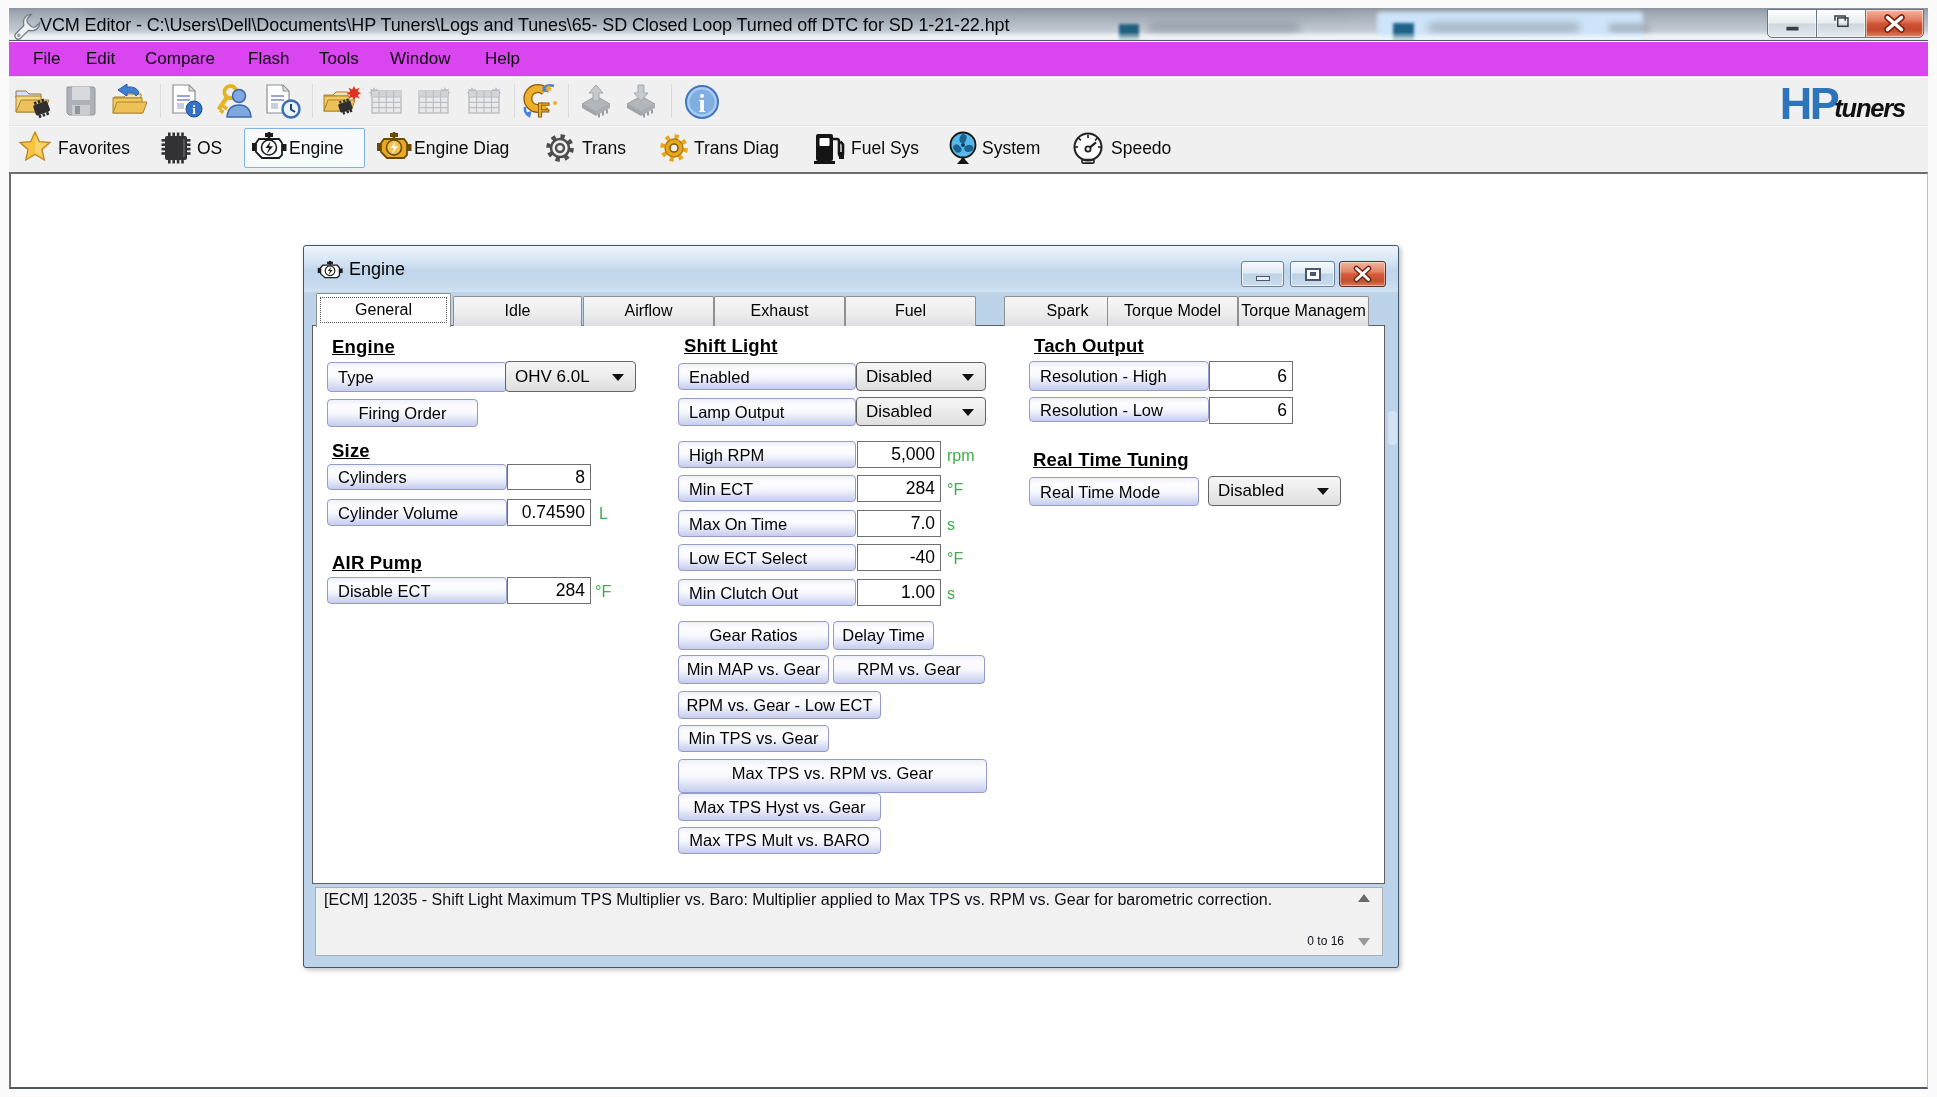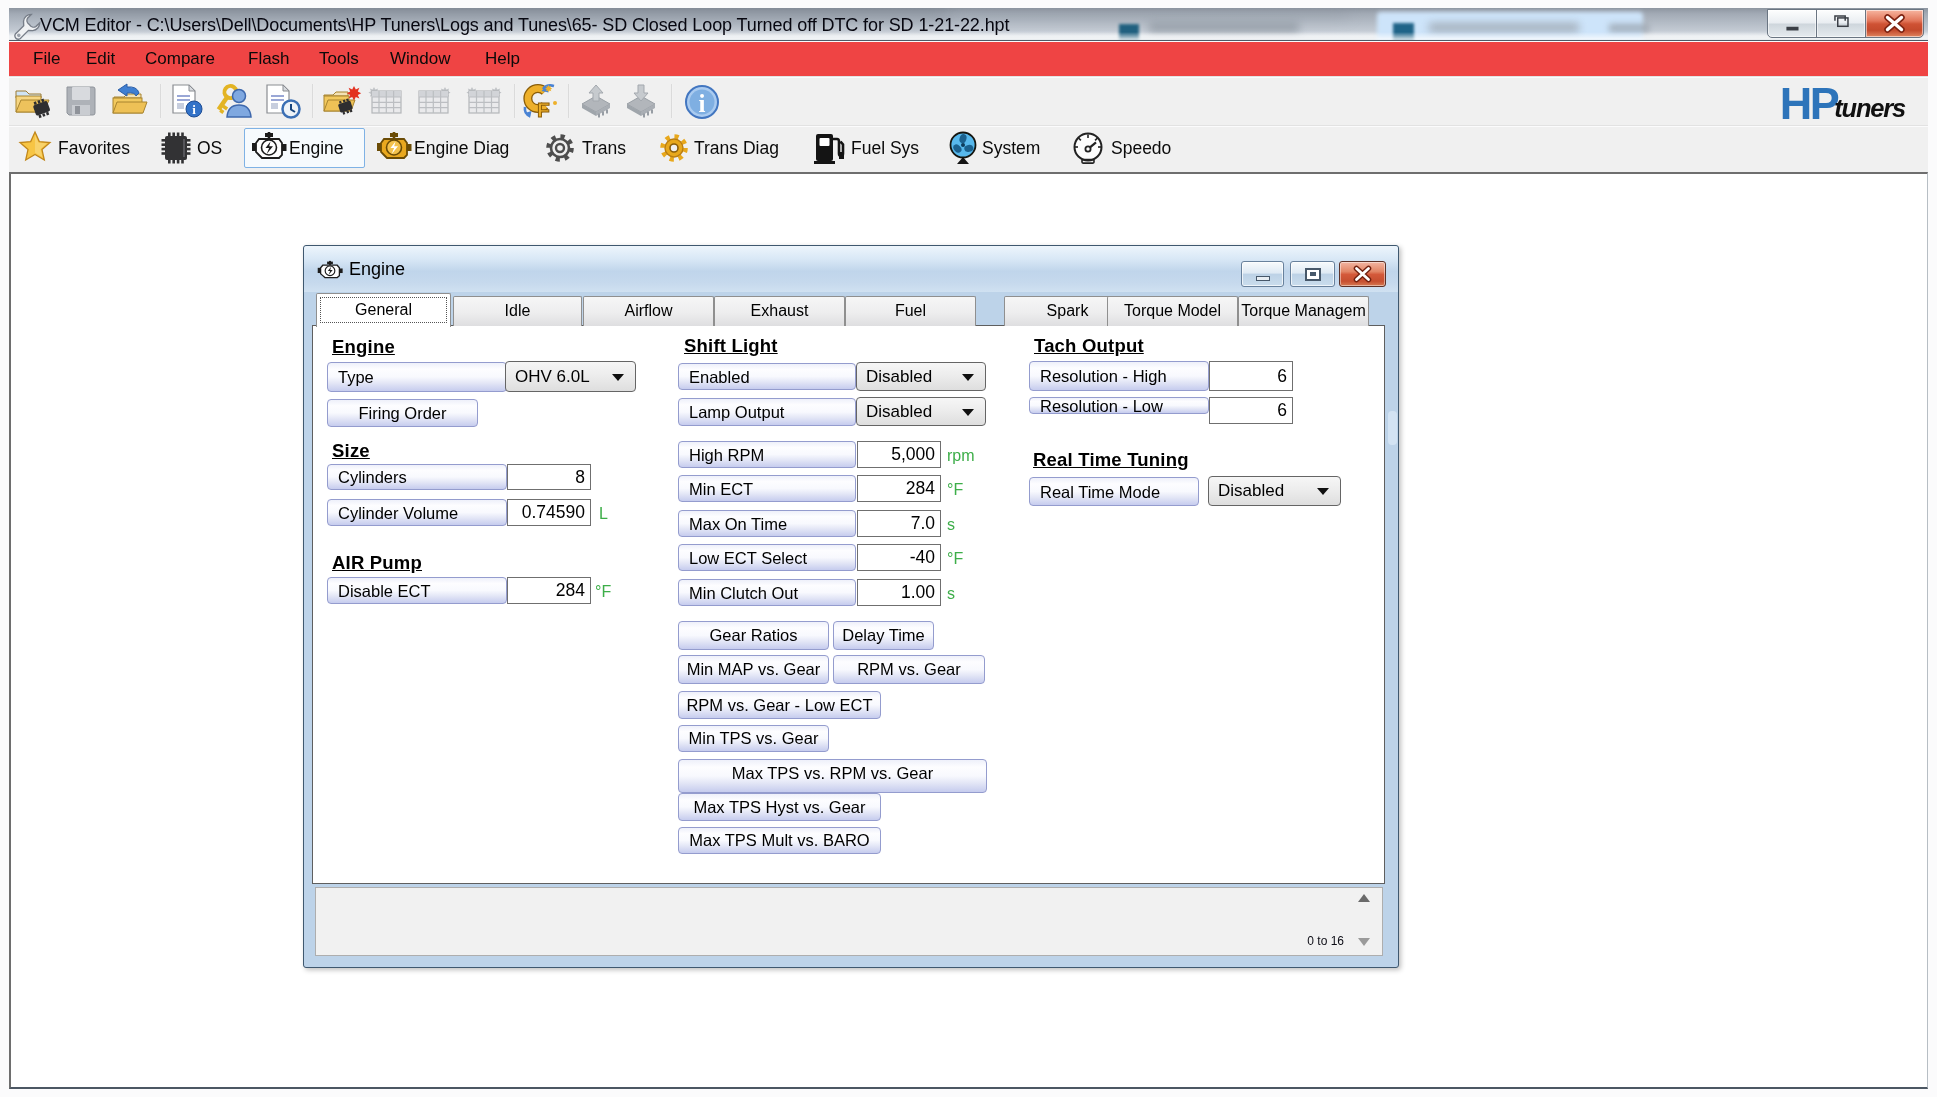--- a/index.html
+++ b/index.html
@@ -1,17 +1,17 @@
 <!DOCTYPE html>
 <html><head><meta charset="utf-8"><style>
 *{margin:0;padding:0;box-sizing:border-box}
 html,body{width:1937px;height:1097px;background:#fbfbfc;overflow:hidden;font-family:"Liberation Sans",sans-serif}
 .a{position:absolute}
 #titlebar{position:absolute;left:9px;top:8px;width:1919px;height:33px;background:linear-gradient(180deg,#8d95a0 0%,#a2aab5 18%,#b3bbc5 45%,#c3cad3 70%,#e2e7ec 88%,#c9d2da 100%);border-bottom:1px solid #4f5a66;overflow:hidden}
-#menubar{position:absolute;left:9px;top:42px;width:1919px;height:35px;background:#ef4444;border-bottom:1px solid #e3e3e3}
+#menubar{position:absolute;left:9px;top:42px;width:1919px;height:35px;background:#d946ef;border-bottom:1px solid #e3e3e3}
 #toolbar1{position:absolute;left:9px;top:78px;width:1919px;height:48px;background:#f0f0f0;border-bottom:1px solid #e2e2e2}
 #toolbar2{position:absolute;left:9px;top:127px;width:1919px;height:45px;background:#f0f0f0}
 #client{position:absolute;left:9px;top:172px;width:1919px;height:917px;background:#fff;border-top:2px solid #6e6e6e;border-left:2px solid #6e6e6e;border-right:1px solid #b7bec4;border-bottom:2px solid #4c5763}
 .mi{position:absolute;top:7px;font-size:17px;color:#0a0a0a;line-height:20px}
 .sep1{position:absolute;top:6px;width:2px;height:34px;background:linear-gradient(90deg,#cfcfcf,#fdfdfd)}
 .ti{position:absolute;top:5px}
 .t2i{position:absolute;top:3px}
 .t2t{position:absolute;top:11px;font-size:17.5px;color:#0a0a0a}
 .cap{position:absolute;top:9px;height:29px;border:1px solid #6a7582;box-shadow:inset 0 0 0 1px rgba(255,255,255,.55)}
 .glyphwrap{position:absolute;left:0;top:0;width:100%;height:100%}
@@ -416,30 +416,31 @@
 <div class="btn" style="left:374px;top:445px;width:203px;height:28px;line-height:26px">RPM vs. Gear - Low ECT</div>
 <div class="btn" style="left:374px;top:479px;width:151px;height:27px;line-height:25px">Min TPS vs. Gear</div>
 <div class="btn" style="left:374px;top:513px;width:309px;height:34px;line-height:26px">Max TPS vs. RPM vs. Gear</div>
 <div class="btn" style="left:374px;top:547px;width:203px;height:28px;line-height:26px">Max TPS Hyst vs. Gear</div>
 <div class="btn" style="left:374px;top:581px;width:203px;height:27px;line-height:25px">Max TPS Mult vs. BARO</div>
 <div class="hdr" style="left:730px;top:89px">Tach Output</div>
 <div class="lbl" style="left:725px;top:115px;width:180px;height:30px">
         <i>Resolution - High</i>
       </div>
 <div class="val" style="left:905px;top:115px;width:84px;height:30px;line-height:28px">6</div>
-<div class="lbl" style="left:725px;top:151px;width:180px;height:17px">
+<div class="lbl" style="left:725px;top:151px;width:180px;height:25px">
         <i>Resolution - Low</i>
       </div>
 <div class="val" style="left:905px;top:151px;width:84px;height:27px;line-height:25px">6</div>
 <div class="hdr" style="left:729px;top:203px">Real Time Tuning</div>
 <div class="lbl" style="left:725px;top:231px;width:170px;height:29px">
         <i>Real Time Mode</i>
       </div>
 <div class="dd" style="left:904px;top:230px;width:133px;height:30px">
         <i>Disabled</i>
       </div>
 </div>
 <div class="a" style="left:11px;top:641px;width:1068px;height:69px;background:#f1f1f1;border:1px solid #aeaeae">
+<div class="a" style="left:8px;top:3px;font-size:16px;color:#0d0d16">[ECM] 12035 - Shift Light Maximum TPS Multiplier vs. Baro: Multiplier applied to Max TPS vs. RPM vs. Gear for barometric correction.</div>
 <div class="a" style="right:38px;bottom:7px;font-size:12px;color:#0d0d16">0 to 16</div>
 <div class="a" style="right:12px;top:6px;width:0;height:0;border:6px solid transparent;border-bottom:8px solid #6a6a6a;border-top:none"></div>
 <div class="a" style="right:12px;bottom:9px;width:0;height:0;border:6px solid transparent;border-top:8px solid #9a9a9a;border-bottom:none"></div>
 </div>
 </div>
 
 </body></html>

